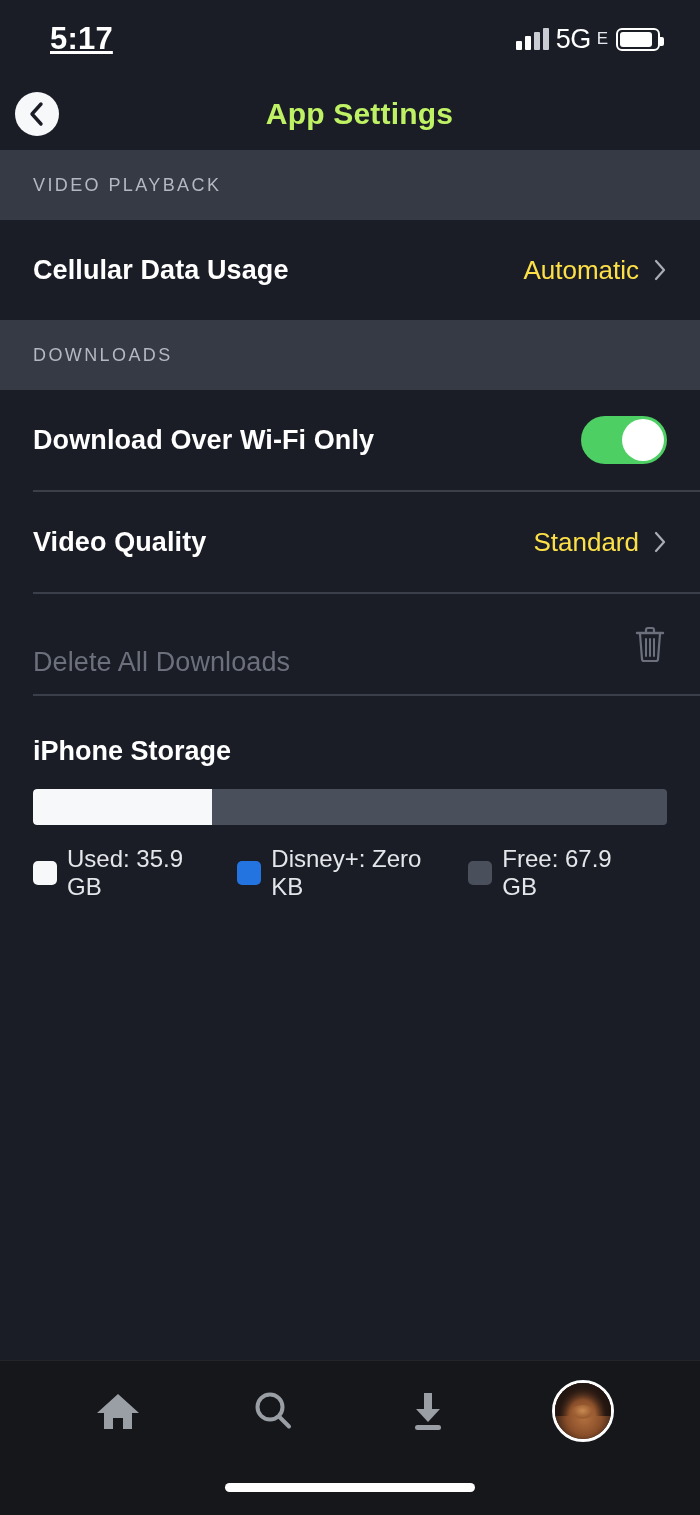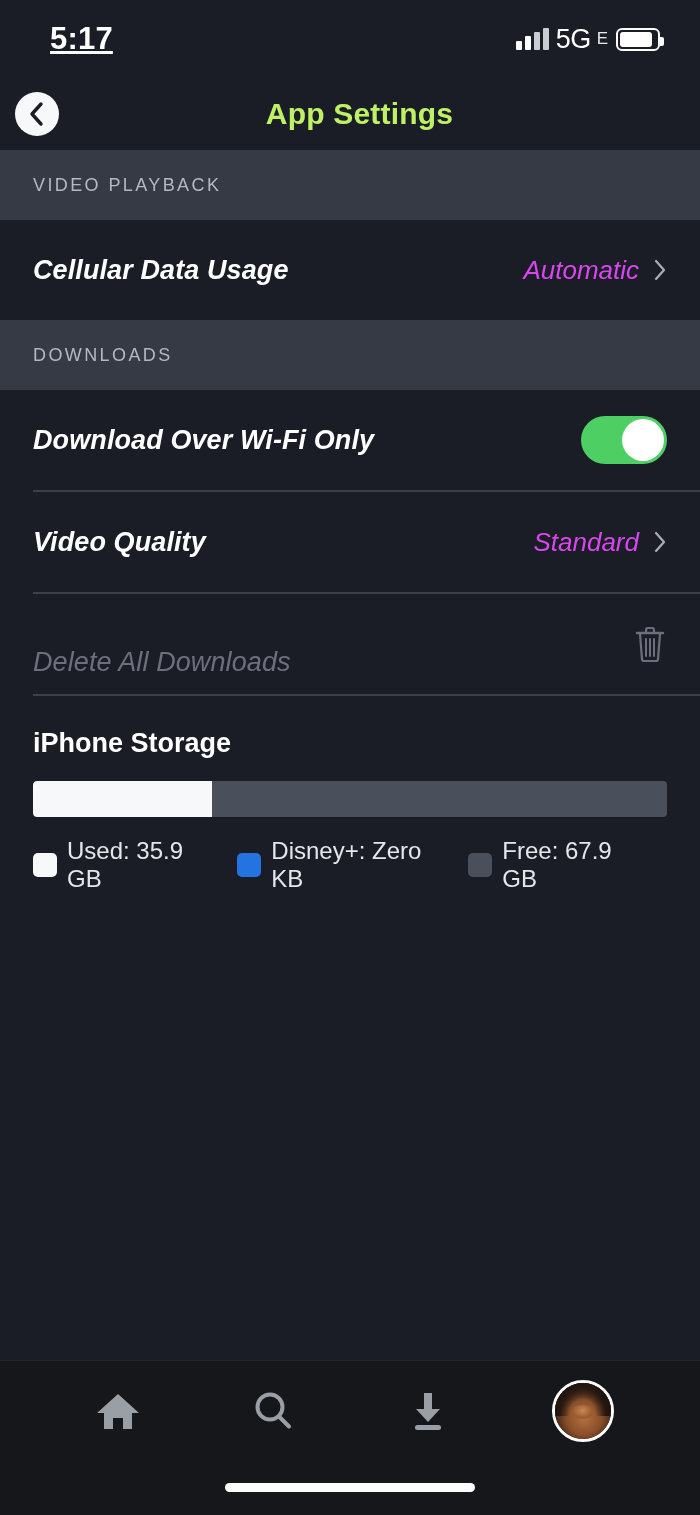--- a/index.html
+++ b/index.html
@@ -45,35 +45,35 @@
   .section-head {
     background:#353a44; height:70px;
     display:flex; align-items:center; padding-left:33px;
   }
   .section-head span { color:#b4b8c1; font-size:18px; letter-spacing:2.4px; font-weight:400; }
 
   
   .rowgroup { background:#1a1d26; }
   .row {
     display:flex; align-items:center; justify-content:space-between;
-    padding:0 33px; height:100px; position:relative;font-style:italic;
+    padding:0 33px; height:100px; position:relative;
   }
   .row-label { color:#ffffff; font-size:27px; font-weight:700; letter-spacing:0.1px; }
   .row-label.disabled { color:#6b707c; font-weight:400;margin-top:36px; }
   .row-right { display:flex; align-items:center; gap:14px; }
-  .row-value { color:#d946ef; font-size:26px; font-weight:500; }
+  .row-value { color:#fde047; font-size:26px; font-weight:500; }
   .chev { width:14px; height:24px; flex:0 0 14px; }
   .divider { height:2px; background:#3a3f4a; margin-left:33px; }
 
   
   .toggle { width:86px; height:48px; border-radius:24px; background:#4ecf63; position:relative; cursor:pointer; flex:0 0 86px; }
   .toggle .knob { position:absolute; top:3px; right:3px; width:42px; height:42px; border-radius:50%; background:#ffffff; }
 
   
-  .storage { padding:32px 33px 0 33px; }
+  .storage { padding:40px 33px 0 33px; }
   .storage-title { color:#ffffff; font-size:27px; font-weight:700; margin-bottom:22px; }
   .storage-bar { height:36px; border-radius:4px; background:#4a4f5c; display:flex; overflow:hidden; width:634px; }
   .seg-used { background:#f7f8fa; height:100%; border-radius:4px 0 0 4px; }
   .seg-app  { background:#2374e1; height:100%; }
   .legend { display:flex; align-items:center; margin-top:20px; }
   .legend-item { display:flex; align-items:center; margin-right:42px; }
   .swatch { width:24px; height:24px; border-radius:5px; margin-right:10px; flex:0 0 24px; }
   .legend-text { color:#e4e6ea; font-size:24px; font-weight:400; }
 
   

